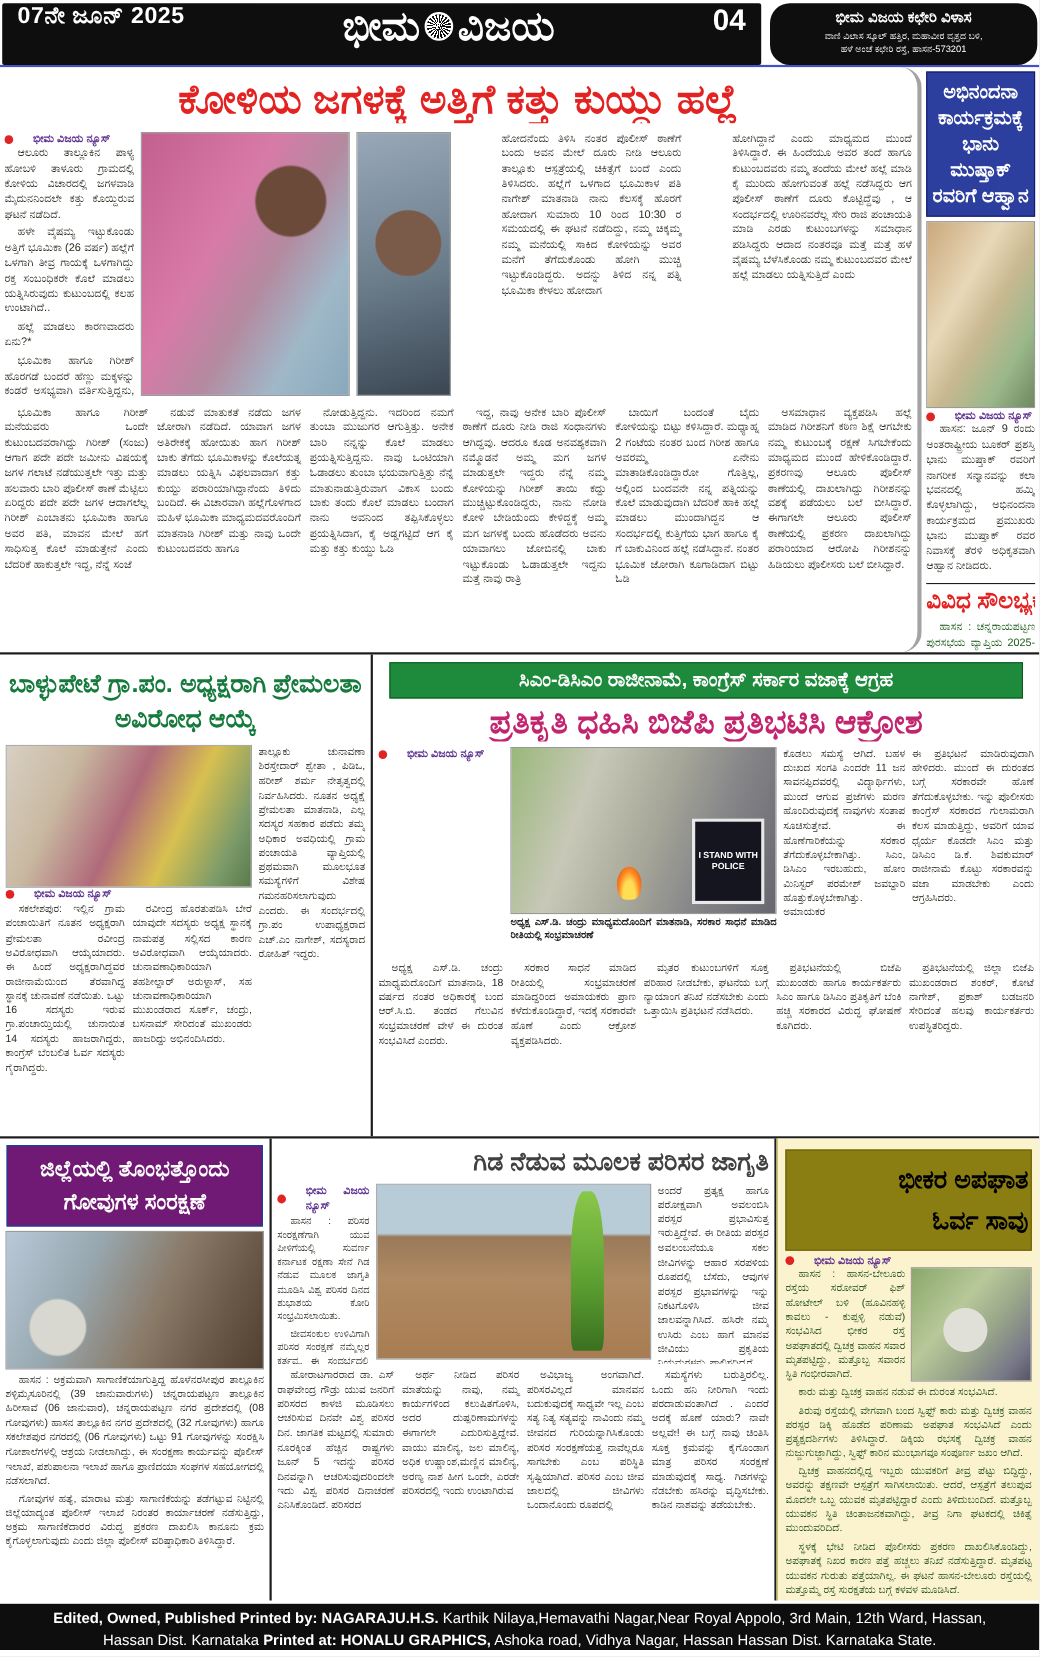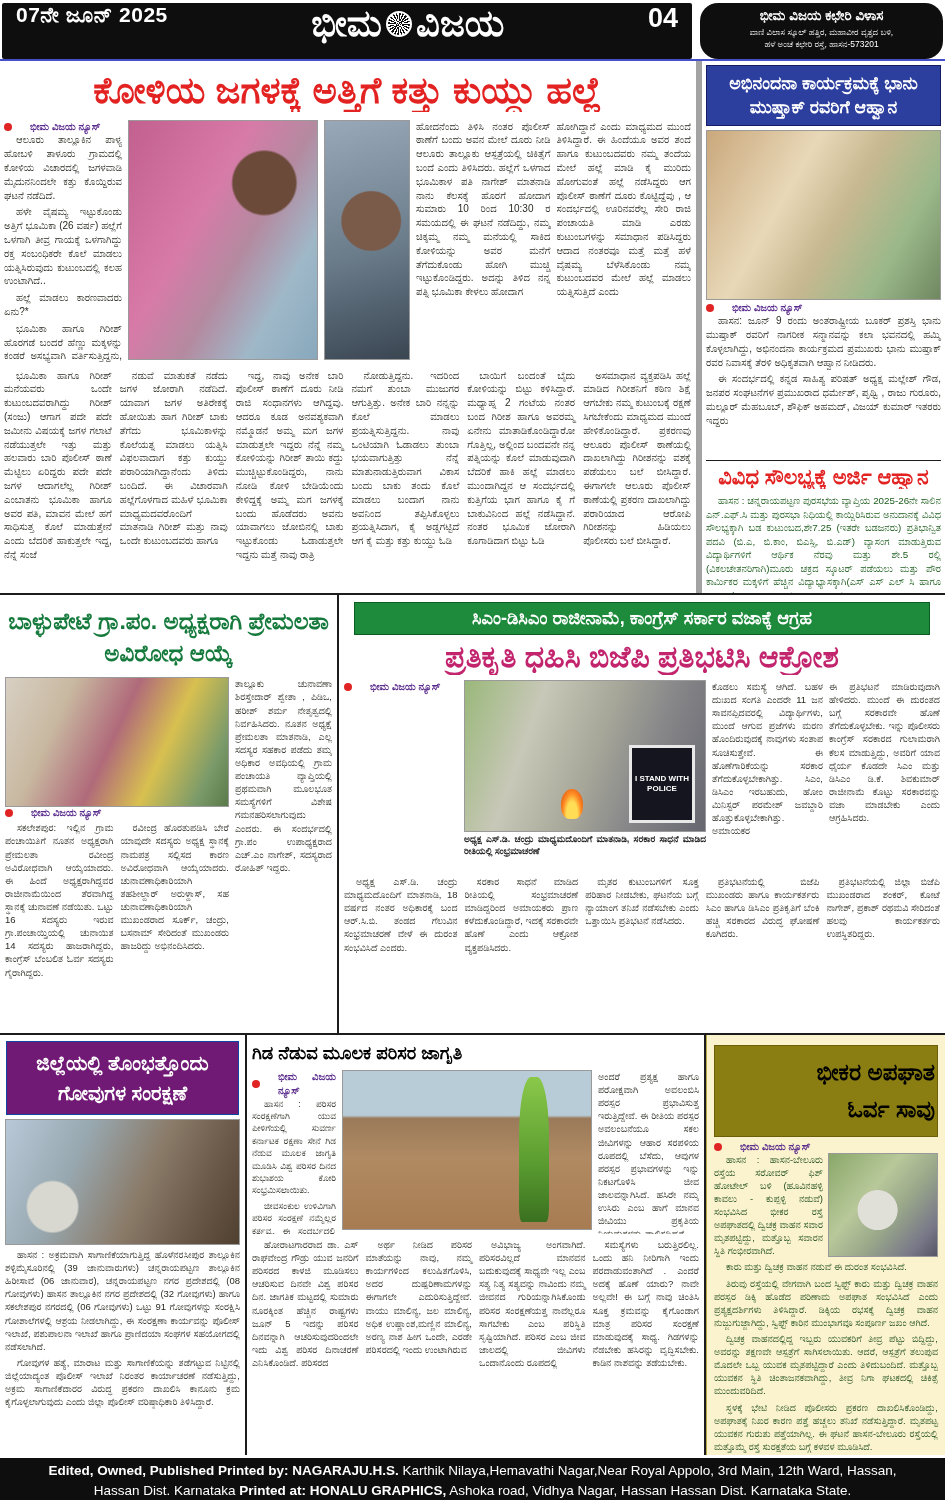--- a/index.html
+++ b/index.html
@@ -24,26 +24,26 @@
   .byline { display:flex; align-items:center; gap:18px; margin:0 0; }
   .byline .dot { width:8px; height:8px; border-radius:50%; background:#e02424; flex:none; }
   .byline .bl-txt { color:#5b2d8e; font-weight:bold; font-size:10px; }
   .para { text-indent:12px; margin-bottom:3px; }
   .jtxt { text-align:justify; line-height:1.38; color:#2b2b22; }
   .photo { border:1px solid #9a9a9a; position:relative; overflow:hidden;padding-left:11px; }
   .hrule { border-top:1.6px solid #1c1c1c; margin:4px 0; }
 
   
   .top-band { display:flex; border-top:2px solid #4450c8; border-bottom:2px solid #1c1c1c; height:536px; }
-  .art-chicken { width:702px; border-right:6px solid #a3a3a3; padding:0 5px 2px 4px; overflow:hidden; }
+  .art-chicken { width:838px; border-right:4px solid #a3a3a3; padding:0 5px 2px 4px; overflow:hidden;border-radius:19px; }
   .art-chicken h1 { color:#e32222; font-size:37px; text-align:center; margin:10px 0 8px; line-height:1.1; white-space:nowrap; overflow:hidden; }
   .ck-mid { display:flex; gap:6px; height:244px; overflow:hidden; }
   .ck-col { font-size:10px; overflow:hidden; }
   .ck-c1 { width:118px; }
-  .ck-c2,.ck-c3 { flex:1; }
+  .ck-c2,.ck-c3 { flex:1;margin-left:40px; }
   .photo-woman { width:190px; height:240px; flex:none; background:
       radial-gradient(circle at 72% 26%, #6b4a3a 0 14%, rgba(0,0,0,0) 15%),
       linear-gradient(120deg,#c2608f 0%,#d87aa8 38%,#b48aa0 58%,#9fb8c8 78%,#88a8bc 100%); }
   .photo-man { width:86px; height:240px; flex:none; background:
       radial-gradient(circle at 55% 42%, #7a5a48 0 20%, rgba(0,0,0,0) 21%),
       linear-gradient(165deg,#98a8b8 0%,#6a7b8a 55%,#3a4652 100%); }
   .ck-bottom { margin-top:5px; column-count:6; column-gap:8px; font-size:10px; height:216px; overflow:hidden; }
 
   .right-col { flex:1; padding:2px 4px; overflow:hidden; }
   .head-box-blue { background:#2c3e9e; border:1.5px solid #141c66; color:#fff; font-weight:bold; font-size:17.5px; text-align:center; line-height:1.35; padding:6px 4px; margin:2px 0 4px; }
@@ -82,21 +82,21 @@
   
   .bot-band { display:flex; height:420px; }
   .art-cows { width:247px; border-right:2px solid #1c1c1c; padding:4px 5px; overflow:hidden; }
   .head-box-cow { background:#701a75; border:1.5px solid #0d47a1; color:#fff; font-weight:bold; font-size:20px; text-align:center; line-height:1.5; padding:6px 2px; margin:2px 1px 4px; }
   .photo-cows { height:126px; background:
       radial-gradient(circle at 20% 70%, #d8d8d0 0 12%, rgba(0,0,0,0) 13%),
       linear-gradient(115deg,#b8c8d8 0%,#98a8b0 30%,#8a7a68 58%,#6a5848 80%,#504030 100%); margin-bottom:3px; }
   .cows-body { font-size:9.5px; height:240px; overflow:hidden; }
 
   .art-tree { width:459px; border-right:2px solid #1c1c1c; padding:2px 5px; overflow:hidden; }
-  .art-tree h2 { color:#000000; font-size:18px; text-align:left; margin:6px 0 6px; white-space:nowrap; overflow:hidden; }
+  .art-tree h2 { color:#404040; font-size:23px; text-align:right; margin:6px 0 6px; white-space:nowrap; overflow:hidden; }
   .tr-mid { display:flex; gap:6px; height:164px; overflow:hidden; }
   .tr-c1 { width:84px; flex:none; font-size:9px; overflow:hidden; }
   .photo-tree { width:250px; height:160px; flex:none; background:
       linear-gradient(180deg,#b8ccd8 0%,#b8ccd8 28%,#9a7a5a 30%,#b08a62 55%,#a87c52 100%); }
   .plant { position:absolute; right:42px; top:6px; width:30px; height:92%; background:linear-gradient(180deg,#8ac84a 0%,#5a9c30 60%,#3a7020 100%); border-radius:40% 40% 10% 10%; }
   .tr-cr { flex:1; font-size:9.5px; overflow:hidden; }
   .tr-bottom { column-count:4; column-gap:7px; font-size:9.5px; height:200px; overflow:hidden; margin-top:4px; }
 
   .art-accident { flex:1; background:#fbf3cd; padding:4px 7px; overflow:hidden; border-left:1px solid #b8a84a; }
   .head-box-acc { background:#8a7d12; border:1.5px solid #6b6008; color:#000000; font-weight:bold; font-size:23px; text-align:right; line-height:1.6; padding:8px 2px; margin:6px 0 4px; }
@@ -147,22 +147,22 @@
           <p class="para">ಭೂಮಿಕಾ ಹಾಗೂ ಗಿರೀಶ್ ಹೊರಗಡೆ ಬಂದರೆ ಹೆಣ್ಣು ಮಕ್ಕಳನ್ನು ಕಂಡರೆ ಅಸಭ್ಯವಾಗಿ ವರ್ತಿಸುತ್ತಿದ್ದನು, ಮತ್ತೆ ಸಿಸಿ ಕ್ಯಾಮರಾ ಅಳವಡಿಸಿ ಅಶ್ಲೀಲ ವಿಡಿಯೋಗಳನ್ನು ಮೊಬೈಲ್ ನಲ್ಲಿ ರೆಕಾರ್ಡ್ ಮಾಡಿಕೊಂಡು</p>
         </div>
         <div class="photo photo-woman"></div>
         <div class="photo photo-man"></div>
         <div class="ck-col ck-c2 jtxt">ಹೋದನೆಂದು ತಿಳಿಸಿ ನಂತರ ಪೊಲೀಸ್ ಠಾಣೆಗೆ ಬಂದು ಅವನ ಮೇಲೆ ದೂರು ನೀಡಿ ಆಲೂರು ತಾಲ್ಲೂಕು ಆಸ್ಪತ್ರೆಯಲ್ಲಿ ಚಿಕಿತ್ಸೆಗೆ ಬಂದೆ ಎಂದು ತಿಳಿಸಿದರು. ಹಲ್ಲೆಗೆ ಒಳಗಾದ ಭೂಮಿಕಾಳ ಪತಿ ನಾಗೇಶ್ ಮಾತನಾಡಿ ನಾನು ಕೆಲಸಕ್ಕೆ ಹೊರಗೆ ಹೋದಾಗ ಸುಮಾರು 10 ರಿಂದ 10:30 ರ ಸಮಯದಲ್ಲಿ ಈ ಘಟನೆ ನಡೆದಿದ್ದು, ನಮ್ಮ ಚಿಕ್ಕಮ್ಮ ನಮ್ಮ ಮನೆಯಲ್ಲಿ ಸಾಕಿದ ಕೋಳಿಯನ್ನು ಅವರ ಮನೆಗೆ ತೆಗೆದುಕೊಂಡು ಹೋಗಿ ಮುಚ್ಚಿ ಇಟ್ಟುಕೊಂಡಿದ್ದರು. ಅದನ್ನು ತಿಳಿದ ನನ್ನ ಪತ್ನಿ ಭೂಮಿಕಾ ಕೇಳಲು ಹೋದಾಗ</div>
         <div class="ck-col ck-c3 jtxt">ಹೋಗಿದ್ದಾನೆ ಎಂದು ಮಾಧ್ಯಮದ ಮುಂದೆ ತಿಳಿಸಿದ್ದಾರೆ. ಈ ಹಿಂದೆಯೂ ಅವರ ತಂದೆ ಹಾಗೂ ಕುಟುಂಬದವರು ನಮ್ಮ ತಂದೆಯ ಮೇಲೆ ಹಲ್ಲೆ ಮಾಡಿ ಕೈ ಮುರಿದು ಹೋಗುವಂತೆ ಹಲ್ಲೆ ನಡೆಸಿದ್ದರು ಆಗ ಪೊಲೀಸ್ ಠಾಣೆಗೆ ದೂರು ಕೊಟ್ಟಿದ್ದೆವು , ಆ ಸಂದರ್ಭದಲ್ಲಿ ಊರಿನವರೆಲ್ಲ ಸೇರಿ ರಾಜಿ ಪಂಚಾಯತಿ ಮಾಡಿ ಎರಡು ಕುಟುಂಬಗಳನ್ನು ಸಮಾಧಾನ ಪಡಿಸಿದ್ದರು ಆದಾದ ನಂತರವೂ ಮತ್ತೆ ಮತ್ತೆ ಹಳೆ ವೈಷಮ್ಯ ಬೆಳೆಸಿಕೊಂಡು ನಮ್ಮ ಕುಟುಂಬದವರ ಮೇಲೆ ಹಲ್ಲೆ ಮಾಡಲು ಯತ್ನಿಸುತ್ತಿದೆ ಎಂದು</div>
       </div>
       <div class="ck-bottom jtxt">
         <p class="para">ಭೂಮಿಕಾ ಹಾಗೂ ಗಿರೀಶ್ ಮನೆಯವರು ಒಂದೇ ಕುಟುಂಬದವರಾಗಿದ್ದು ಗಿರೀಶ್ (ಸಂಜು) ಆಗಾಗ ಪದೇ ಪದೇ ಜಮೀನು ವಿಷಯಕ್ಕೆ ಜಗಳ ಗಲಾಟೆ ನಡೆಯುತ್ತಲೇ ಇತ್ತು ಮತ್ತು ಹಲವಾರು ಬಾರಿ ಪೊಲೀಸ್ ಠಾಣೆ ಮೆಟ್ಟಿಲು ಏರಿದ್ದರು ಪದೇ ಪದೇ ಜಗಳ ಆದಾಗಲೆಲ್ಲ ಗಿರೀಶ್ ಎಂಬಾತನು ಭೂಮಿಕಾ ಹಾಗೂ ಅವರ ಪತಿ, ಮಾವನ ಮೇಲೆ ಹಗೆ ಸಾಧಿಸುತ್ತ ಕೊಲೆ ಮಾಡುತ್ತೇನೆ ಎಂದು ಬೆದರಿಕೆ ಹಾಕುತ್ತಲೇ ಇದ್ದ, ನೆನ್ನೆ ಸಂಜೆ</p>
         <p class="para">ನಡುವೆ ಮಾತುಕತೆ ನಡೆದು ಜಗಳ ಜೋರಾಗಿ ನಡೆದಿದೆ. ಯಾವಾಗ ಜಗಳ ಅತಿರೇಕಕ್ಕೆ ಹೋಯಿತು ಹಾಗ ಗಿರೀಶ್ ಬಾಕು ತೆಗೆದು ಭೂಮಿಕಾಳನ್ನು ಕೊಲೆಯತ್ನ ಮಾಡಲು ಯತ್ನಿಸಿ ವಿಫಲವಾದಾಗ ಕತ್ತು ಕುಯ್ದು ಪರಾರಿಯಾಗಿದ್ದಾನೆಂದು ತಿಳಿದು ಬಂದಿದೆ. ಈ ವಿಚಾರವಾಗಿ ಹಲ್ಲೆಗೊಳಗಾದ ಮಹಿಳೆ ಭೂಮಿಕಾ ಮಾಧ್ಯಮದವರೊಂದಿಗೆ ಮಾತನಾಡಿ ಗಿರೀಶ್ ಮತ್ತು ನಾವು ಒಂದೇ ಕುಟುಂಬದವರು ಹಾಗೂ</p>
+        <p class="para">ನೋಡುತ್ತಿದ್ದನು. ಇದರಿಂದ ನಮಗೆ ತುಂಬಾ ಮುಜುಗರ ಆಗುತ್ತಿತ್ತು. ಅನೇಕ ಬಾರಿ ನನ್ನನ್ನು ಕೊಲೆ ಮಾಡಲು ಪ್ರಯತ್ನಿಸುತ್ತಿದ್ದನು. ನಾವು ಒಂಟಿಯಾಗಿ ಓಡಾಡಲು ತುಂಬಾ ಭಯವಾಗುತ್ತಿತ್ತು ನೆನ್ನೆ ಮಾತುನಾಡುತ್ತಿರುವಾಗ ವಿಕಾಸ ಬಂದು ಬಾಕು ತಂದು ಕೊಲೆ ಮಾಡಲು ಬಂದಾಗ ನಾನು ಅವನಿಂದ ತಪ್ಪಿಸಿಕೊಳ್ಳಲು ಪ್ರಯತ್ನಿಸಿದಾಗ, ಕೈ ಅಡ್ಡಗಟ್ಟಿದೆ ಆಗ ಕೈ ಮತ್ತು ಕತ್ತು ಕುಯ್ದು ಓಡಿ</p>
         <p class="para">ಇದ್ದ, ನಾವು ಅನೇಕ ಬಾರಿ ಪೊಲೀಸ್ ಠಾಣೆಗೆ ದೂರು ನೀಡಿ ರಾಜಿ ಸಂಧಾನಗಳು ಆಗಿದ್ದವು. ಆದರೂ ಕೂಡ ಅನವಶ್ಯಕವಾಗಿ ನಮ್ಮೊಡನೆ ಅಮ್ಮ ಮಗ ಜಗಳ ಮಾಡುತ್ತಲೇ ಇದ್ದರು ನೆನ್ನೆ ನಮ್ಮ ಕೋಳಿಯನ್ನು ಗಿರೀಶ್ ತಾಯಿ ಕದ್ದು ಮುಚ್ಚಿಟ್ಟುಕೊಂಡಿದ್ದರು, ನಾನು ನೋಡಿ ಕೋಳಿ ಬೇಡಿಯೆಂದು ಕೇಳಿದ್ದಕ್ಕೆ ಅಮ್ಮ ಮಗ ಜಗಳಕ್ಕೆ ಬಂದು ಹೊಡೆದರು ಅವನು ಯಾವಾಗಲು ಜೋಬಿನಲ್ಲಿ ಬಾಕು ಇಟ್ಟುಕೊಂಡು ಓಡಾಡುತ್ತಲೇ ಇದ್ದನು ಮತ್ತೆ ನಾವು ರಾತ್ರಿ</p>
-        <p class="para">ನೋಡುತ್ತಿದ್ದನು. ಇದರಿಂದ ನಮಗೆ ತುಂಬಾ ಮುಜುಗರ ಆಗುತ್ತಿತ್ತು. ಅನೇಕ ಬಾರಿ ನನ್ನನ್ನು ಕೊಲೆ ಮಾಡಲು ಪ್ರಯತ್ನಿಸುತ್ತಿದ್ದನು. ನಾವು ಒಂಟಿಯಾಗಿ ಓಡಾಡಲು ತುಂಬಾ ಭಯವಾಗುತ್ತಿತ್ತು ನೆನ್ನೆ ಮಾತುನಾಡುತ್ತಿರುವಾಗ ವಿಕಾಸ ಬಂದು ಬಾಕು ತಂದು ಕೊಲೆ ಮಾಡಲು ಬಂದಾಗ ನಾನು ಅವನಿಂದ ತಪ್ಪಿಸಿಕೊಳ್ಳಲು ಪ್ರಯತ್ನಿಸಿದಾಗ, ಕೈ ಅಡ್ಡಗಟ್ಟಿದೆ ಆಗ ಕೈ ಮತ್ತು ಕತ್ತು ಕುಯ್ದು ಓಡಿ</p>
         <p class="para">ಬಾಯಿಗೆ ಬಂದಂತೆ ಬೈದು ಕೋಳಿಯನ್ನು ಬಿಟ್ಟು ಕಳಿಸಿದ್ದಾರೆ. ಮಧ್ಯಾಹ್ನ 2 ಗಂಟೆಯ ನಂತರ ಬಂದ ಗಿರೀಶ ಹಾಗೂ ಅವರಮ್ಮ ಏನೇನು ಮಾತಾಡಿಕೊಂಡಿದ್ದಾರೋ ಗೊತ್ತಿಲ್ಲ, ಅಲ್ಲಿಂದ ಬಂದವನೇ ನನ್ನ ಪತ್ನಿಯನ್ನು ಕೊಲೆ ಮಾಡುವುದಾಗಿ ಬೆದರಿಕೆ ಹಾಕಿ ಹಲ್ಲೆ ಮಾಡಲು ಮುಂದಾಗಿದ್ದನ ಆ ಸಂದರ್ಭದಲ್ಲಿ ಕುತ್ತಿಗೆಯ ಭಾಗ ಹಾಗೂ ಕೈ ಗೆ ಬಾಕುವಿನಿಂದ ಹಲ್ಲೆ ನಡೆಸಿದ್ದಾನೆ. ನಂತರ ಭೂಮಿಕ ಜೋರಾಗಿ ಕೂಗಾಡಿದಾಗ ಬಿಟ್ಟು ಓಡಿ</p>
         <p class="para">ಅಸಮಾಧಾನ ವ್ಯಕ್ತಪಡಿಸಿ ಹಲ್ಲೆ ಮಾಡಿದ ಗಿರೀಶನಿಗೆ ಕಠಿಣ ಶಿಕ್ಷೆ ಆಗಬೇಕು ನಮ್ಮ ಕುಟುಂಬಕ್ಕೆ ರಕ್ಷಣೆ ಸಿಗಬೇಕೆಂದು ಮಾಧ್ಯಮದ ಮುಂದೆ ಹೇಳಿಕೊಂಡಿದ್ದಾರೆ. ಪ್ರಕರಣವು ಆಲೂರು ಪೊಲೀಸ್ ಠಾಣೆಯಲ್ಲಿ ದಾಖಲಾಗಿದ್ದು ಗಿರೀಶನನ್ನು ವಶಕ್ಕೆ ಪಡೆಯಲು ಬಲೆ ಬೀಸಿದ್ದಾರೆ. ಈಗಾಗಲೇ ಆಲೂರು ಪೊಲೀಸ್ ಠಾಣೆಯಲ್ಲಿ ಪ್ರಕರಣ ದಾಖಲಾಗಿದ್ದು ಪರಾರಿಯಾದ ಆರೋಪಿ ಗಿರೀಶನನ್ನು ಹಿಡಿಯಲು ಪೊಲೀಸರು ಬಲೆ ಬೀಸಿದ್ದಾರೆ.</p>
       </div>
     </div>
 
     <div class="right-col">
       <div>
         <div class="head-box-blue">ಅಭಿನಂದನಾ ಕಾರ್ಯಕ್ರಮಕ್ಕೆ ಭಾನು ಮುಷ್ತಾಕ್ ರವರಿಗೆ ಆಹ್ವಾನ</div>
         <div class="photo photo-felicit"></div>
         <div class="byline">
@@ -222,21 +222,21 @@
           <div class="pr-caption">ಅಧ್ಯಕ್ಷ ಎಸ್.ಡಿ. ಚಂದ್ರು ಮಾಧ್ಯಮದೊಂದಿಗೆ ಮಾತನಾಡಿ, ಸರಕಾರ ಸಾಧನೆ ಮಾಡಿದ ರೀತಿಯಲ್ಲಿ ಸಂಭ್ರಮಾಚರಣೆ</div>
         </div>
         <div class="pr-col pr-c2 jtxt">ಕೊಡಲು ಸಮಸ್ಯೆ ಆಗಿದೆ. ಬಹಳ ದುಃಖದ ಸಂಗತಿ ಎಂದರೇ 11 ಜನ ಸಾವನಪ್ಪಿದವರಲ್ಲಿ ವಿದ್ಯಾರ್ಥಿಗಳು, ಮುಂದೆ ಆಗುವ ಪ್ರಜೆಗಳು ಮರಣ ಹೊಂದಿರುವುದಕ್ಕೆ ನಾವುಗಳು ಸಂತಾಪ ಸೂಚಿಸುತ್ತೇವೆ. ಈ ಹೊಣೆಗಾರಿಕೆಯನ್ನು ಸರಕಾರ ತೆಗೆದುಕೊಳ್ಳಬೇಕಾಗಿತ್ತು. ಸಿಎಂ, ಡಿಸಿಎಂ ಇರಬಹುದು, ಹೋಂ ಮಿನಿಸ್ಟರ್ ಪರಮೇಶ್ ಜವಬ್ದಾರಿ ಹೊತ್ತುಕೊಳ್ಳಬೇಕಾಗಿತ್ತು. ಅಮಾಯಕರ</div>
         <div class="pr-col pr-c3 jtxt">ಈ ಪ್ರತಿಭಟನೆ ಮಾಡಿರುವುದಾಗಿ ಹೇಳಿದರು. ಮುಂದೆ ಈ ದುರಂತದ ಬಗ್ಗೆ ಸರಕಾರವೇ ಹೊಣೆ ತೆಗೆದುಕೊಳ್ಳಬೇಕು. ಇನ್ನು ಪೊಲೀಸರು ಕಾಂಗ್ರೆಸ್ ಸರಕಾರದ ಗುಲಾಮರಾಗಿ ಕೆಲಸ ಮಾಡುತ್ತಿದ್ದು, ಅವರಿಗೆ ಯಾವ ಧೈರ್ಯ ಕೊಡದೇ ಸಿಎಂ ಮತ್ತು ಡಿಸಿಎಂ ಡಿ.ಕೆ. ಶಿವಕುಮಾರ್ ರಾಜೀನಾಮೆ ಕೊಟ್ಟು ಸರಕಾರವನ್ನು ವಜಾ ಮಾಡಬೇಕು ಎಂದು ಆಗ್ರಹಿಸಿದರು.</div>
       </div>
       <div class="pr-bottom jtxt">
         <p class="para">ಅಧ್ಯಕ್ಷ ಎಸ್.ಡಿ. ಚಂದ್ರು ಮಾಧ್ಯಮದೊಂದಿಗೆ ಮಾತನಾಡಿ, 18 ವರ್ಷದ ನಂತರ ಅಧಿಕಾರಕ್ಕೆ ಬಂದ ಆರ್.ಸಿ.ಬಿ. ತಂಡದ ಗೆಲುವಿನ ಸಂಭ್ರಮಾಚರಣೆ ವೇಳೆ ಈ ದುರಂತ ಸಂಭವಿಸಿದೆ ಎಂದರು.</p>
         <p class="para">ಸರಕಾರ ಸಾಧನೆ ಮಾಡಿದ ರೀತಿಯಲ್ಲಿ ಸಂಭ್ರಮಾಚರಣೆ ಮಾಡಿದ್ದರಿಂದ ಅಮಾಯಕರು ಪ್ರಾಣ ಕಳೆದುಕೊಂಡಿದ್ದಾರೆ, ಇದಕ್ಕೆ ಸರಕಾರವೇ ಹೊಣೆ ಎಂದು ಆಕ್ರೋಶ ವ್ಯಕ್ತಪಡಿಸಿದರು.</p>
         <p class="para">ಮೃತರ ಕುಟುಂಬಗಳಿಗೆ ಸೂಕ್ತ ಪರಿಹಾರ ನೀಡಬೇಕು, ಘಟನೆಯ ಬಗ್ಗೆ ನ್ಯಾಯಾಂಗ ತನಿಖೆ ನಡೆಸಬೇಕು ಎಂದು ಒತ್ತಾಯಿಸಿ ಪ್ರತಿಭಟನೆ ನಡೆಸಿದರು.</p>
         <p class="para">ಪ್ರತಿಭಟನೆಯಲ್ಲಿ ಬಿಜೆಪಿ ಮುಖಂಡರು ಹಾಗೂ ಕಾರ್ಯಕರ್ತರು ಸಿಎಂ ಹಾಗೂ ಡಿಸಿಎಂ ಪ್ರತಿಕೃತಿಗೆ ಬೆಂಕಿ ಹಚ್ಚಿ ಸರಕಾರದ ವಿರುದ್ಧ ಘೋಷಣೆ ಕೂಗಿದರು.</p>
-        <p class="para">ಪ್ರತಿಭಟನೆಯಲ್ಲಿ ಜಿಲ್ಲಾ ಬಿಜೆಪಿ ಮುಖಂಡರಾದ ಶಂಕರ್, ಕೋಟೆ ನಾಗೇಶ್, ಪ್ರಕಾಶ್ ರಥಮವಿ ಸೇರಿದಂತೆ ಹಲವು ಕಾರ್ಯಕರ್ತರು ಉಪಸ್ಥಿತರಿದ್ದರು.</p>
+        <p class="para">ಪ್ರತಿಭಟನೆಯಲ್ಲಿ ಜಿಲ್ಲಾ ಬಿಜೆಪಿ ಮುಖಂಡರಾದ ಶಂಕರ್, ಕೋಟೆ ನಾಗೇಶ್, ಪ್ರಕಾಶ್ ಬಡಜನರಿ ಸೇರಿದಂತೆ ಹಲವು ಕಾರ್ಯಕರ್ತರು ಉಪಸ್ಥಿತರಿದ್ದರು.</p>
       </div>
     </div>
   </div>
 
   <div class="bot-band">
 
     <div class="art-cows">
       <div class="head-box-cow">ಜಿಲ್ಲೆಯಲ್ಲಿ ತೊಂಭತ್ತೊಂದು ಗೋವುಗಳ ಸಂರಕ್ಷಣೆ</div>
       <div class="photo photo-cows"></div>
       <div class="cows-body jtxt">

